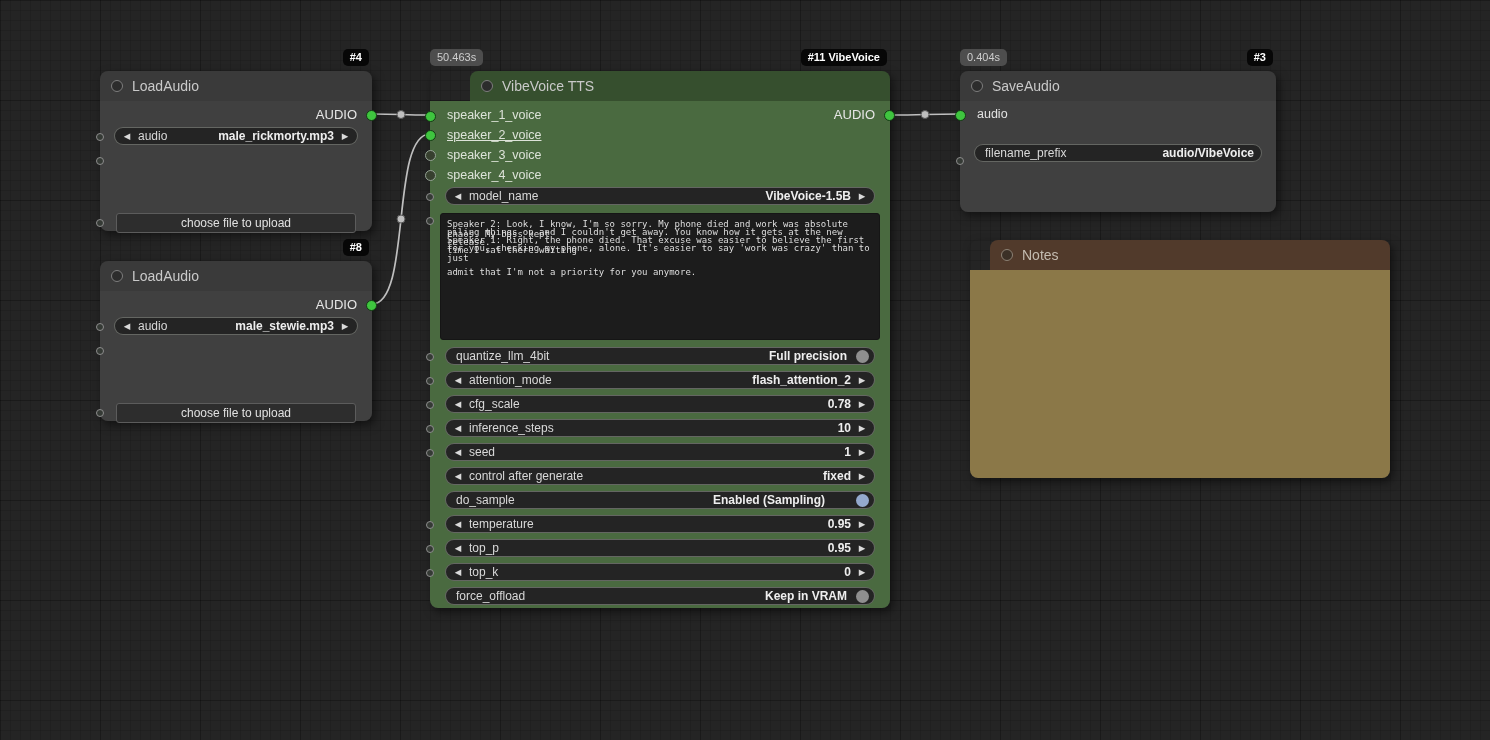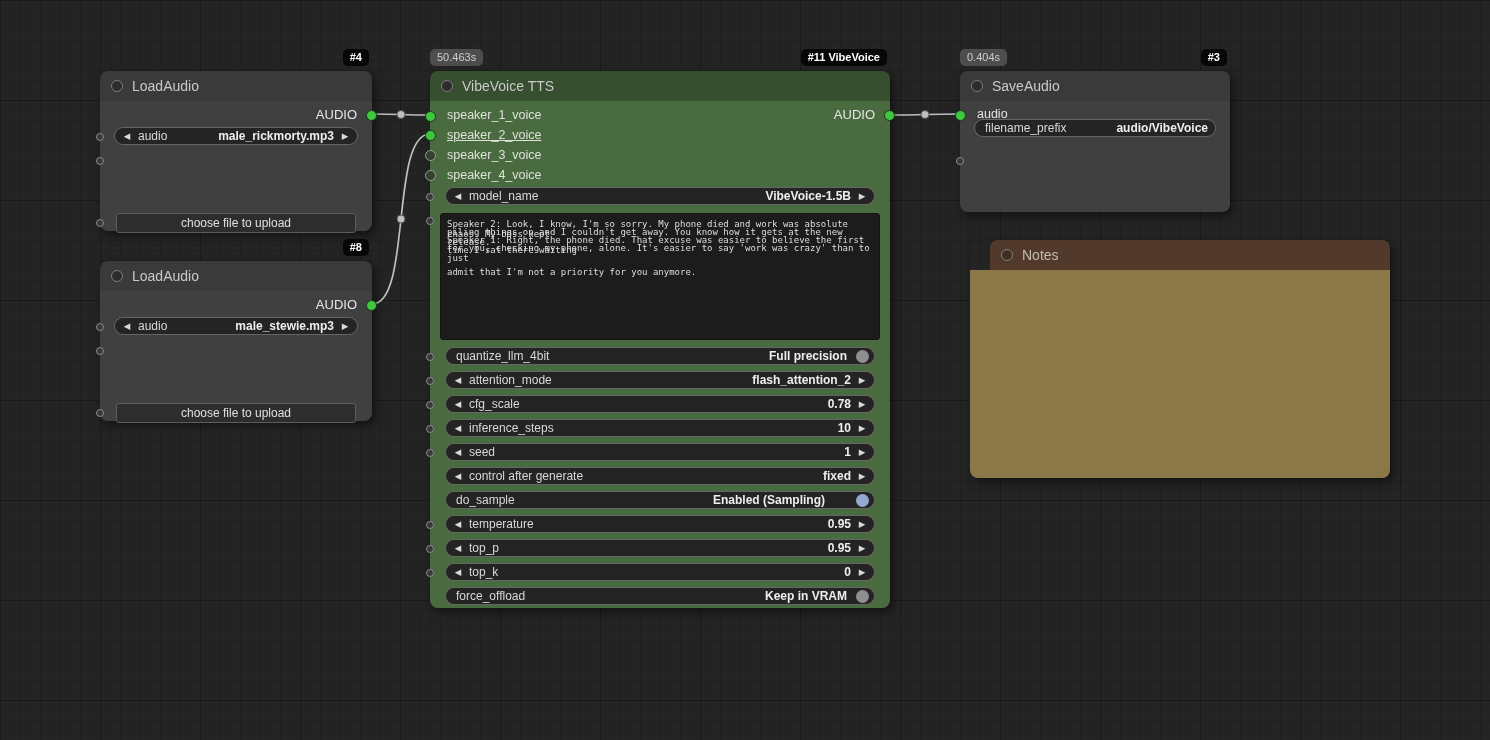--- a/index.html
+++ b/index.html
@@ -15,21 +15,21 @@
   .wires{position:absolute;left:0;top:0;z-index:1;pointer-events:none;}
   .wires path{stroke:#bfbfbf;stroke-width:1.7;fill:none;}
   .wires circle{fill:#bfbfbf;stroke:#555;stroke-width:1;}
   .node{position:absolute;z-index:2;border-radius:8px;box-shadow:3px 4px 10px rgba(0,0,0,.5);}
   .hdr{position:absolute;left:0;top:0;right:0;height:30px;border-radius:8px 8px 0 0;
        display:flex;align-items:center;gap:9px;padding:0 11px;box-sizing:border-box;
        font-size:14px;color:#c9c9c9;}
   .bod{position:absolute;left:0;top:30px;right:0;bottom:0;border-radius:0 0 8px 8px;}
   .gray .hdr{background:#3a3a3a;}
   .gray .bod{background:#404040;}
-  .green .hdr{background:#364f2e;}
+  .green .hdr{background:#364f2e;margin-left:40px;}
   .green .bod{background:#4a6a40;}
   .notes .hdr{background:#513a2b;margin-left:20px;}
   .notes .bod{background:#8b7848;}
   .cdot{width:10px;height:10px;border-radius:50%;border:1.5px solid #7d7d7d;background:#2c2c2c;flex:none;}
   .badge{position:absolute;top:-22px;font-size:11px;line-height:13px;padding:2px 7px;border-radius:5px;white-space:nowrap;}
   .badge.time{left:0;background:#4d4d4d;color:#cecece;}
   .badge.idb{right:3px;background:#070707;color:#ffffff;font-weight:bold;}
   .sdot{position:absolute;width:9px;height:9px;border-radius:50%;box-sizing:content-box;}
   .sdot.inp{left:-5px;} .sdot.outp{right:-5px;}
   .sdot.on{background:#3fc53f;border:1px solid #133c13;}
@@ -229,31 +229,31 @@
     </div>
     <span class="wdot" style="top:498px;"></span>
 
     <div class="wrow noarr" style="top:516px;">
       <span class="lab">force_offload</span>
       <span class="val">Keep in VRAM</span>
       <span class="tog"></span>
     </div>
   </div>
 
-  <div class="node gray" style="left:960px;top:71px;width:270px;height:141px;">
+  <div class="node gray" style="left:960px;top:71px;width:316px;height:141px;">
     <div class="badge time">0.404s</div>
     <div class="badge idb">#3</div>
     <div class="hdr">
       <span class="cdot"></span>
       <span>SaveAudio</span>
     </div>
     <div class="bod"></div>
     <span class="sdot inp on" style="top:39px;"></span>
     <span class="slab l" style="top:36px;color:#e2e2e2;">audio</span>
-    <div class="wrow noarr" style="top:48px;">
+    <div class="wrow noarr" style="top:73px;">
       <span class="lab">filename_prefix</span>
       <span class="val">audio/VibeVoice</span>
     </div>
     <span class="wdot" style="top:86px;"></span>
   </div>
 
   <div class="node notes" style="left:970px;top:240px;width:420px;height:238px;">
     <div class="hdr" style="color:#c4bcb1;">
       <span class="cdot" style="border-color:#8c8174;background:#3b3026;"></span>
       <span>Notes</span>

